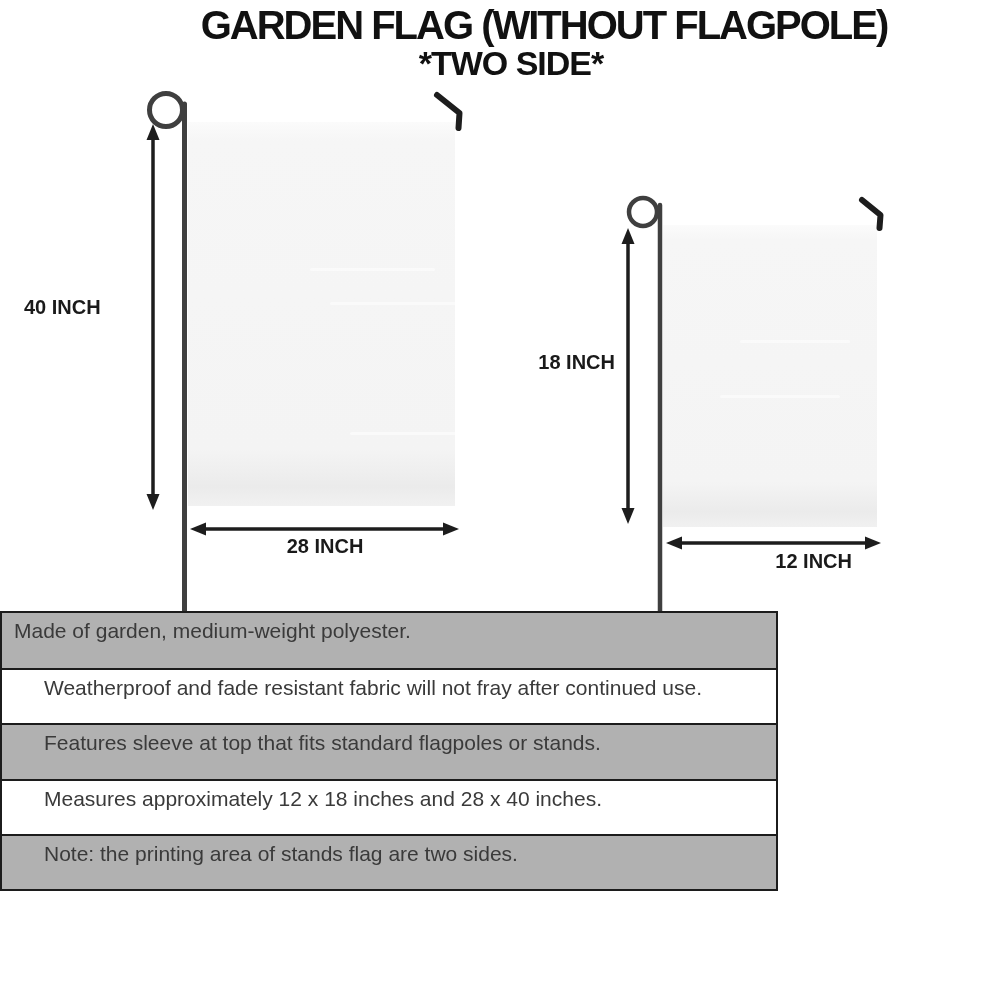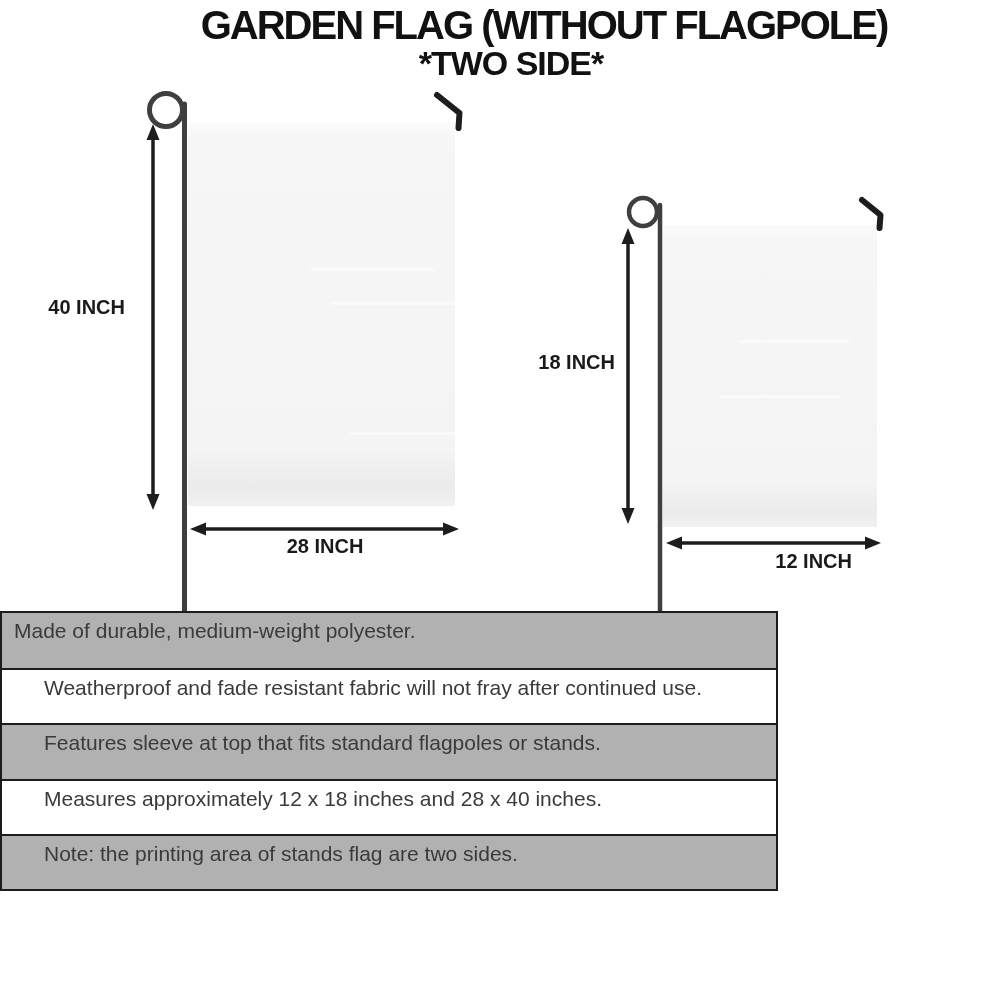--- a/index.html
+++ b/index.html
@@ -16,21 +16,21 @@
   .pole{stroke:var(--pole,#3f3f3f);stroke-width:5;fill:none;stroke-linecap:round;}
   .pole.thin{stroke-width:4.5;}
   .loop{stroke:var(--pole,#3f3f3f);stroke-width:5;fill:none;}
   .loop.thin{stroke-width:4.5;}
   .hook{stroke:var(--hook,#1d1d1d);stroke-width:6;fill:none;stroke-linecap:round;stroke-linejoin:round;}
   .arrow-line{stroke:var(--arrow,#1d1d1d);stroke-width:3.5;fill:none;}
   .arrow-head{fill:var(--arrow,#1d1d1d);stroke:none;}
   .fold{fill:#ffffff;opacity:.5;}
   
   .dim-label{position:absolute;font-size:20px;font-weight:bold;color:var(--label-text,#1a1a1a);letter-spacing:0;}
-  .dim-40{left:15px;top:296px;width:110px;text-align:right;}
+  .dim-40{left:24px;top:296px;width:110px;}
   .dim-28{left:245px;top:535px;width:160px;text-align:center;}
   .dim-18{left:505px;top:343px;width:110px;text-align:right;margin-top:8px;}
   .dim-12{left:692px;top:550px;width:160px;text-align:right;}
   
   .feature-table{
     position:absolute;top:611px;left:0;width:778px;box-sizing:border-box;
     border:2px solid var(--table-border,#1c1c1c);
   }
   .feature-row{
     height:55.2px;box-sizing:border-box;padding:5px 8px 0 12px;
@@ -100,20 +100,20 @@
       </g>
     </g>
   </svg>
 
   <div class="dim-label dim-40">40 INCH</div>
   <div class="dim-label dim-28">28 INCH</div>
   <div class="dim-label dim-18">18 INCH</div>
   <div class="dim-label dim-12">12 INCH</div>
 
   <div class="feature-table">
-    <div class="feature-row">Made of durable, medium-weight polyester.</div>
+    <div class="feature-row">Made of garden, medium-weight polyester.</div>
     <div class="feature-row">Weatherproof and fade resistant fabric will not fray after continued use.</div>
     <div class="feature-row">Features sleeve at top that fits standard flagpoles or stands.</div>
     <div class="feature-row">Measures approximately 12 x 18 inches and 28 x 40 inches.</div>
     <div class="feature-row">Note: the printing area of stands flag are two sides.</div>
   </div>
 
 </div>
 
 </body></html>

